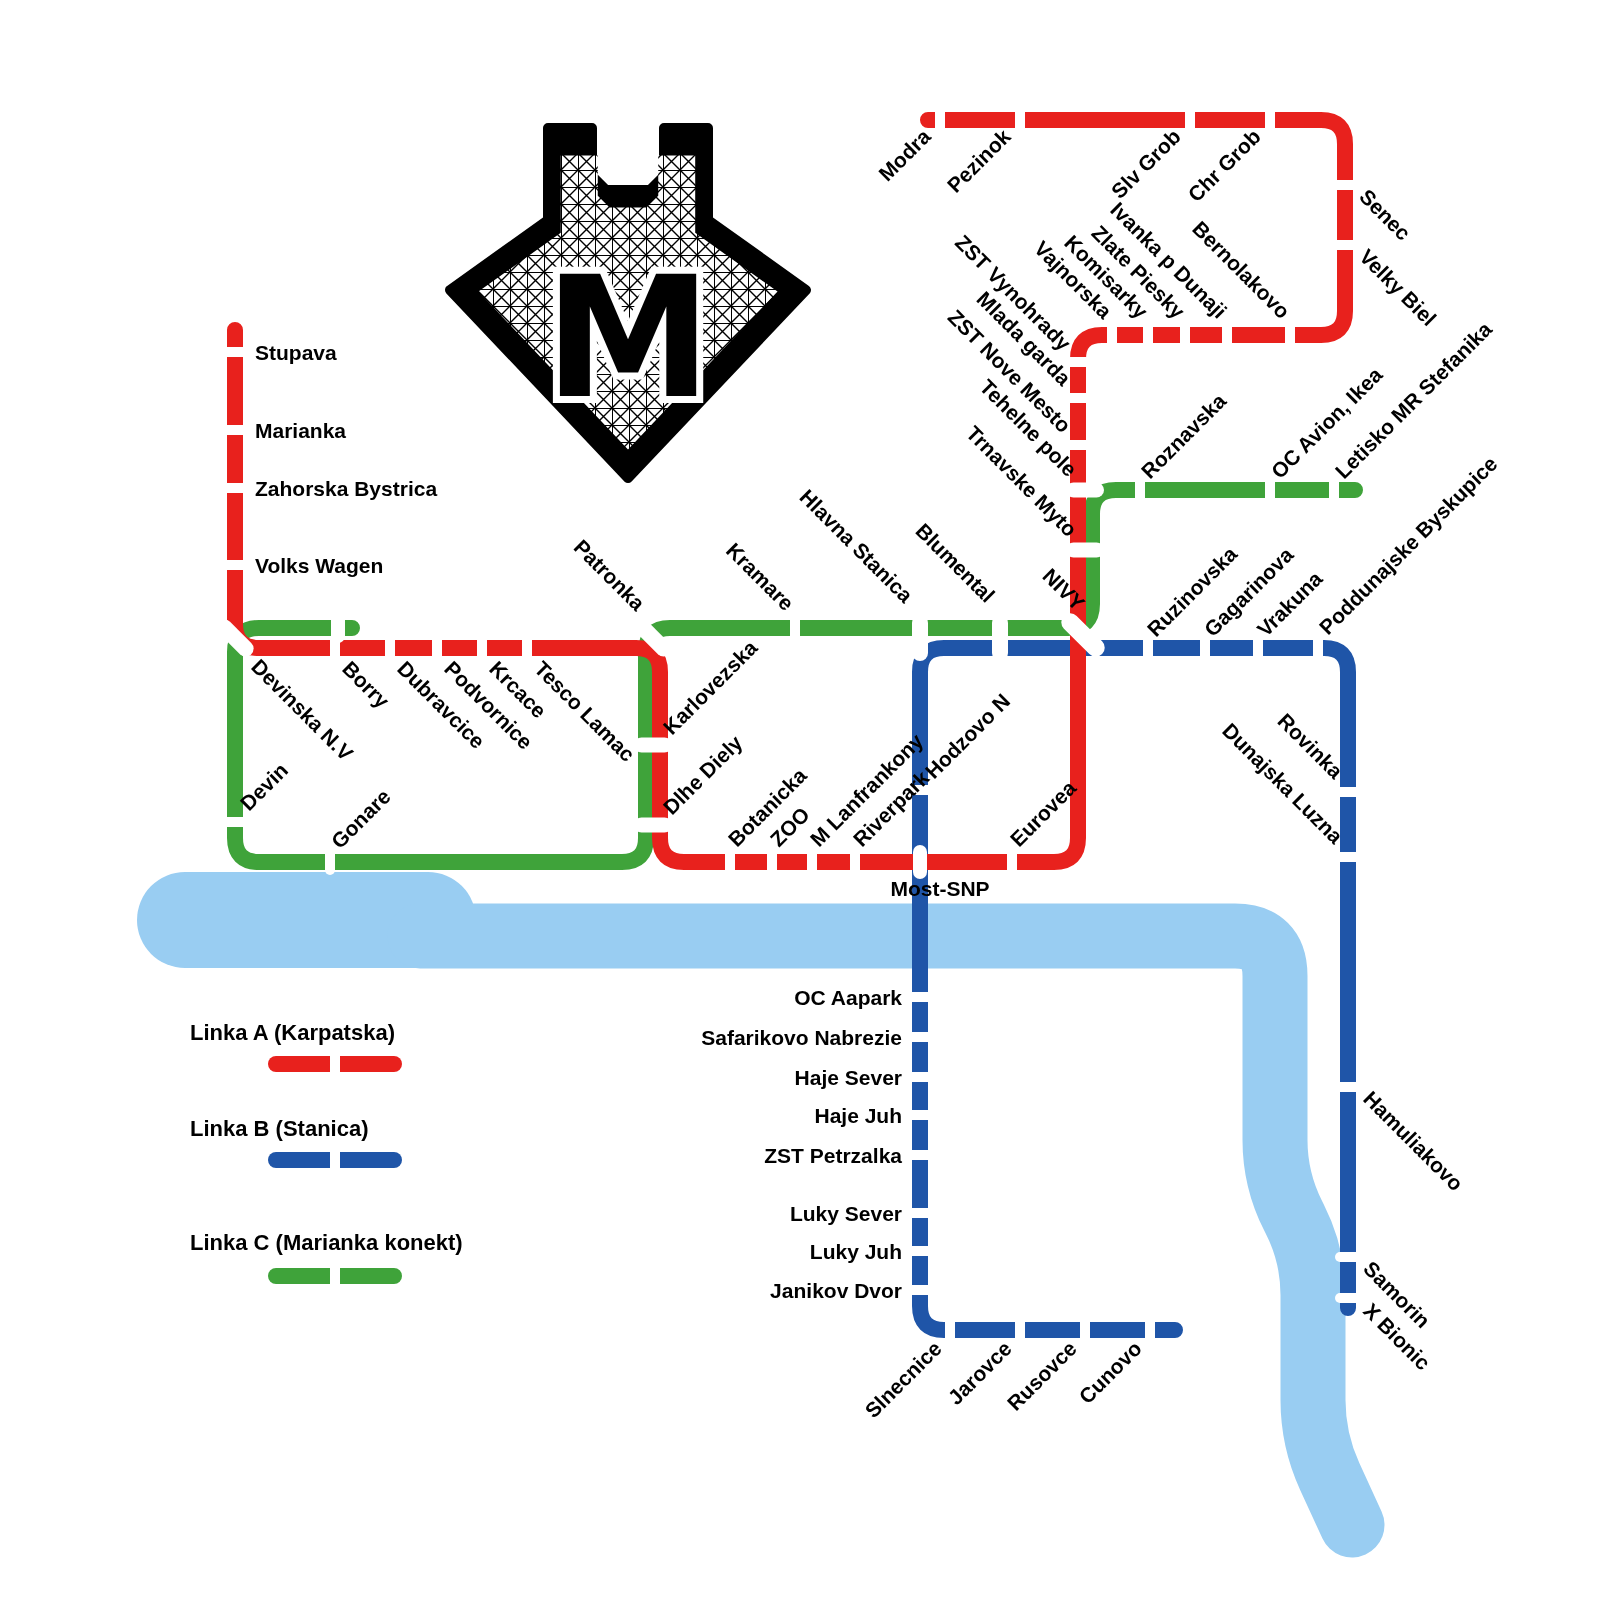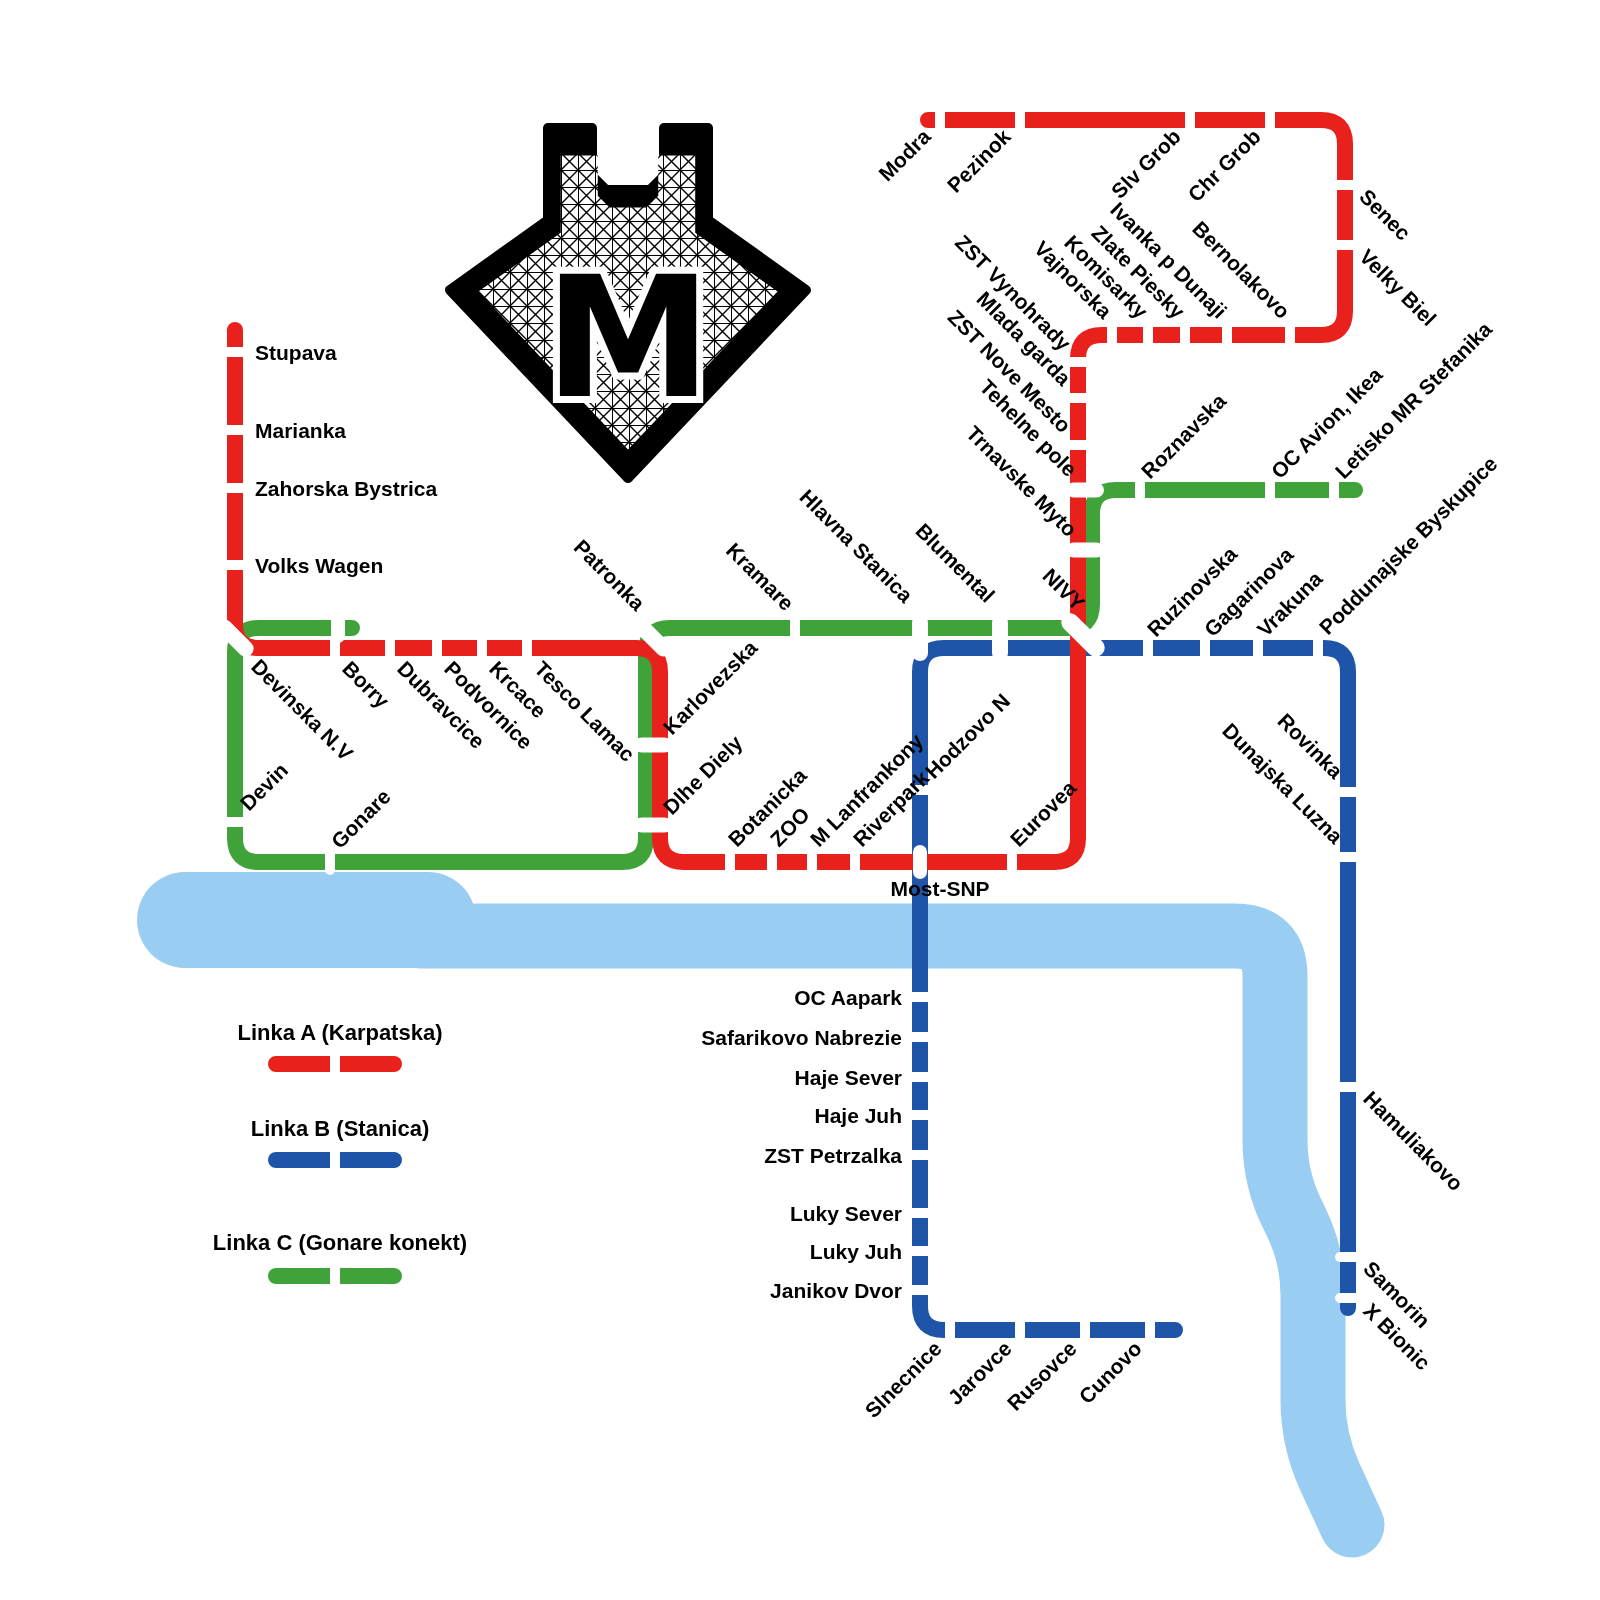--- a/index.html
+++ b/index.html
@@ -3,21 +3,21 @@
 <meta charset="utf-8">
 <style>
   html,body{margin:0;padding:0;background:#fff}
   .stage{position:relative;width:1600px;height:1600px;background:#fff;overflow:hidden;
          font-family:"Liberation Sans",sans-serif}
   svg{position:absolute;left:0;top:0}
   svg text{font-family:"Liberation Sans",sans-serif;font-weight:700;font-size:21px;fill:#000}
   svg text.logo-m{font-family:"DejaVu Sans","Liberation Sans",sans-serif;font-weight:700;font-size:168px;
                   paint-order:stroke;stroke:#fff;stroke-width:14px;fill:#000}
   .legend{position:absolute;left:0;top:0;width:1600px;height:1600px;pointer-events:none}
-  .legend-label{position:absolute;width:300px;text-align:center;font-weight:700;font-size:22px;color:#000}
+  .legend-label{position:absolute;width:300px;font-weight:700;font-size:22px;color:#000}
   .legend-swatch{position:absolute;width:134px;height:16px;border-radius:8px}
   .legend-tick{position:absolute;left:62px;top:-5px;width:10px;height:26px;border-radius:5px;background:#fff;display:block}
   .ll-a{left:190px;top:1020px}.ls-a{left:268px;top:1056px}
   .ll-b{left:190px;top:1116px}.ls-b{left:268px;top:1152px}
   .ll-c{left:190px;top:1230px}.ls-c{left:268px;top:1268px}
 </style>
 </head>
 <body>
 
 <div class="stage">
@@ -184,18 +184,18 @@
 
   <div class="legend">
     <div class="legend-label ll-a">Linka A (Karpatska)</div>
     <div class="legend-swatch ls-a" style="background: rgb(232, 33, 29);">
       <span class="legend-tick"></span>
     </div>
     <div class="legend-label ll-b">Linka B (Stanica)</div>
     <div class="legend-swatch ls-b" style="background: rgb(31, 85, 168);">
       <span class="legend-tick"></span>
     </div>
-    <div class="legend-label ll-c">Linka C (Gonare konekt)</div>
+    <div class="legend-label ll-c">Linka C (Marianka konekt)</div>
     <div class="legend-swatch ls-c" style="background: rgb(63, 163, 58);">
       <span class="legend-tick"></span>
     </div>
   </div>
 </div>
 
 </body></html>

